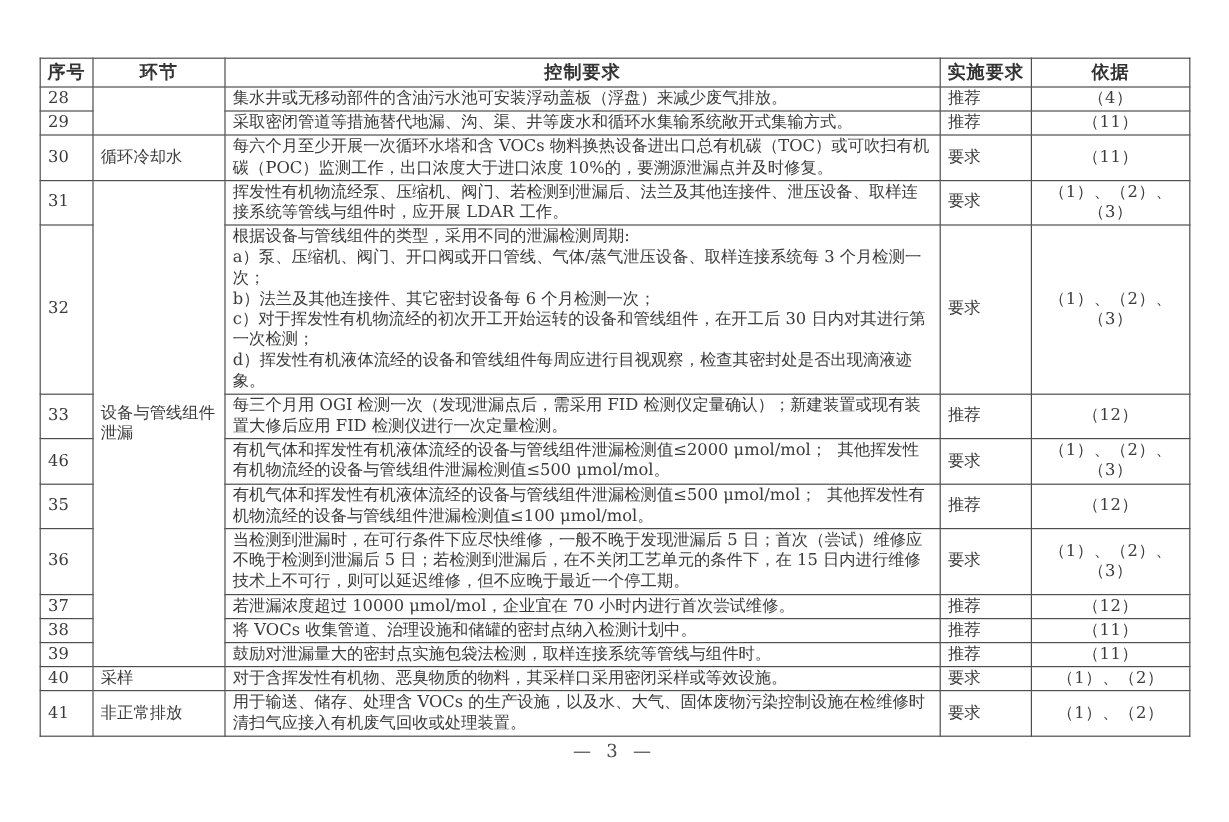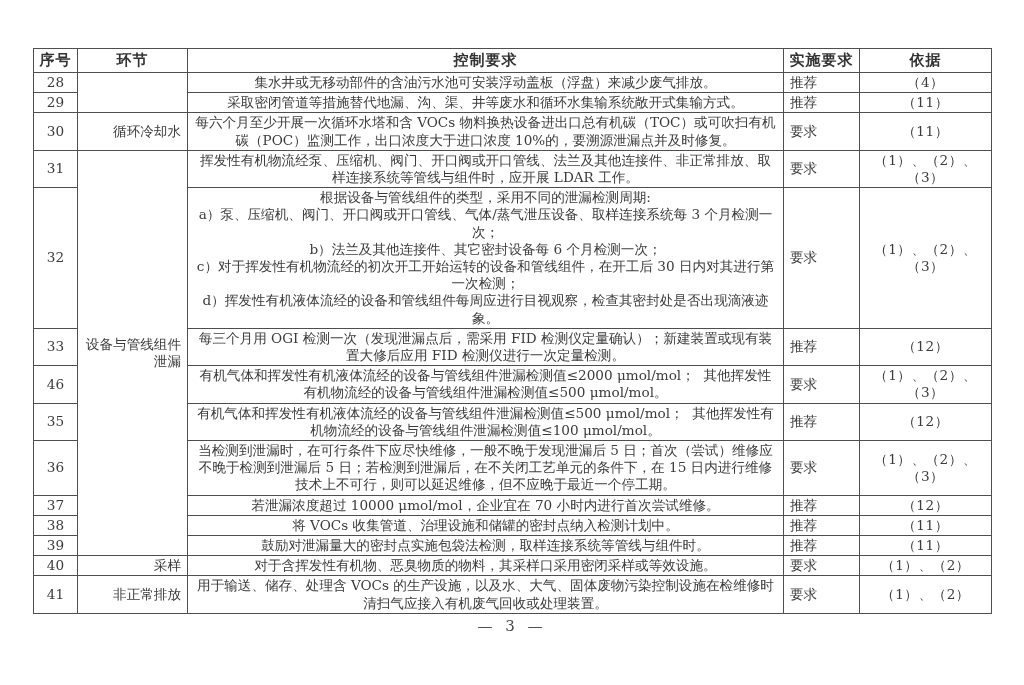--- a/index.html
+++ b/index.html
@@ -41,30 +41,30 @@
     letter-spacing: 1px;
     color: #333333;
   }
   table.doc-table td {
     font-size: 13.6px;
     line-height: 17.2px;
     padding: 1px 6px;
     color: #3b3b3b;
   }
   td.cell-seq {
-    text-align: center;
+    text-align: left;
     font-size: 14.5px;
     padding: 1px 2px;
   }
   td.cell-stage {
-    text-align: right;
+    text-align: left;
     padding: 1px 4px;
   }
   td.cell-control {
-    text-align: center;
+    text-align: left;
     white-space: pre-wrap;
     word-break: break-all;
   }
   td.cell-impl {
     text-align: left;
     padding: 1px 2px;
   }
   td.cell-basis {
     text-align: center;
     padding: 1px 2px;
@@ -121,21 +121,21 @@
         <tr>
           <td class="cell-seq">30</td>
           <td class="cell-stage">循环冷却水</td>
           <td class="cell-control">每六个月至少开展一次循环水塔和含 VOCs 物料换热设备进出口总有机碳（TOC）或可吹扫有机碳（POC）监测工作，出口浓度大于进口浓度 10%的，要溯源泄漏点并及时修复。</td>
           <td class="cell-impl">要求</td>
           <td class="cell-basis">（11）</td>
         </tr>
         <tr>
           <td class="cell-seq">31</td>
           <td class="cell-stage" rowspan="9">设备与管线组件泄漏</td>
-          <td class="cell-control">挥发性有机物流经泵、压缩机、阀门、开口阀或开口管线、法兰及其他连接件、非正常排放、取样连接系统等管线与组件时，应开展 LDAR 工作。</td>
+          <td class="cell-control">挥发性有机物流经泵、压缩机、阀门、若检测到泄漏后、法兰及其他连接件、泄压设备、取样连接系统等管线与组件时，应开展 LDAR 工作。</td>
           <td class="cell-impl">要求</td>
           <td class="cell-basis">（1）、（2）、（3）</td>
         </tr>
         <tr>
           <td class="cell-seq">32</td>
           <td class="cell-control">根据设备与管线组件的类型，采用不同的泄漏检测周期:
 a）泵、压缩机、阀门、开口阀或开口管线、气体/蒸气泄压设备、取样连接系统每 3 个月检测一次；
 b）法兰及其他连接件、其它密封设备每 6 个月检测一次；
 c）对于挥发性有机物流经的初次开工开始运转的设备和管线组件，在开工后 30 日内对其进行第一次检测；
 d）挥发性有机液体流经的设备和管线组件每周应进行目视观察，检查其密封处是否出现滴液迹象。</td>

